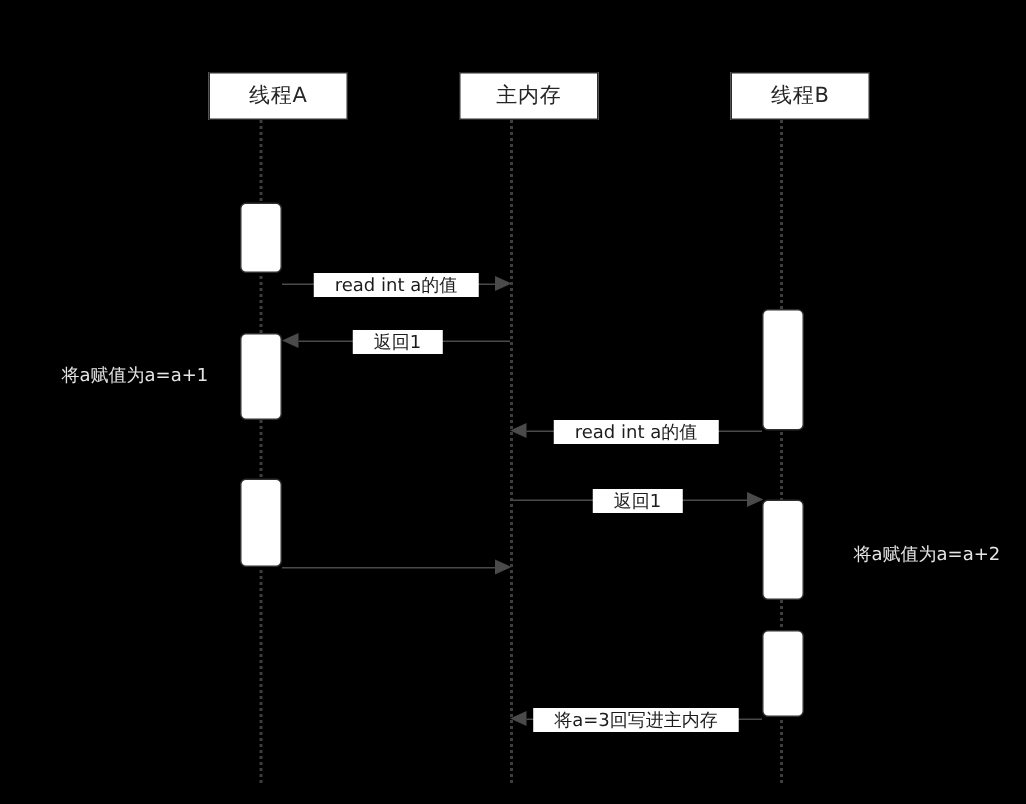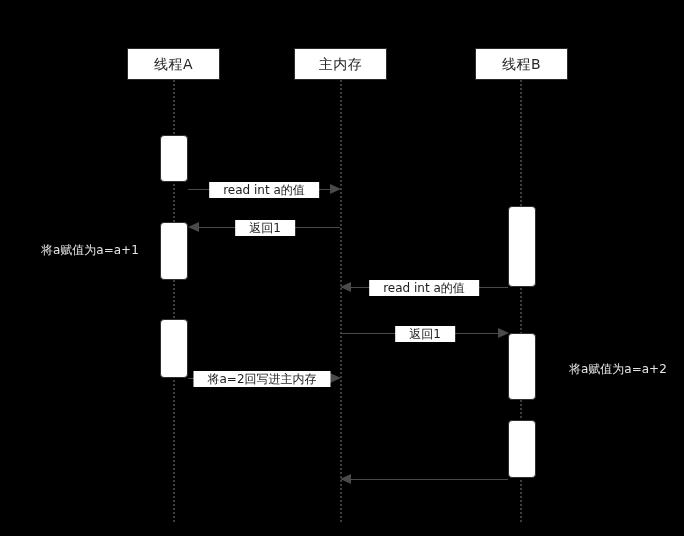--- a/index.html
+++ b/index.html
@@ -24,20 +24,21 @@
     box-sizing: border-box;
     background: #ffffff;
     border: 1px solid #2b2b2b;
     color: #262626;
     font-size: 14px;
     line-height: 1;
     display: flex;
     align-items: center;
     justify-content: center;
     letter-spacing: 0.5px;
+    margin-left: 12px;
   }
 
   
   .lifeline {
     position: absolute;
     width: 0;
     border-left: 2px dotted #3d3d3d;
   }
 
   
@@ -130,20 +131,20 @@
   <div class="msg-line" style="left:351px; top:287px; width:157px;"></div>
   <div class="arrowhead left" style="left:340px; top:282px;"></div>
   <div class="msg-label" style="left:424px; top:280px;">read int a的值</div>
 
   <div class="msg-line" style="left:340px; top:333px; width:158px;"></div>
   <div class="arrowhead right" style="left:498px; top:328px;"></div>
   <div class="msg-label" style="left:425px; top:326px;">返回1</div>
 
   <div class="msg-line" style="left:188px; top:378px; width:142px;"></div>
   <div class="arrowhead right" style="left:330px; top:373px;"></div>
-  <div class="msg-label" style="left:262px; top:371px;">将a=2回写进主内存</div>
 
   <div class="side-note" style="left:549px; top:362px;margin-left:20px;">将a赋值为a=a+2</div>
 
   <div class="msg-line" style="left:351px; top:479px; width:157px;"></div>
   <div class="arrowhead left" style="left:340px; top:474px;"></div>
+  <div class="msg-label" style="left:424px; top:472px;">将a=3回写进主内存</div>
 
 </div>
 
 </body></html>

